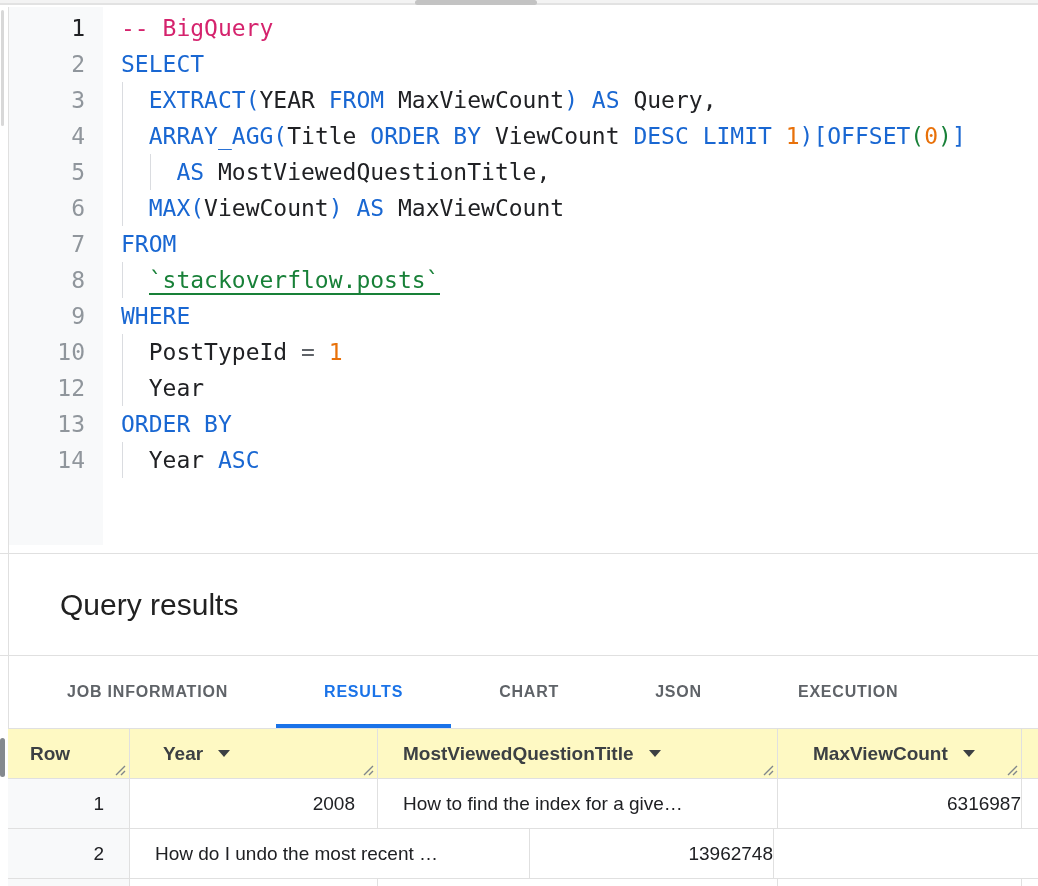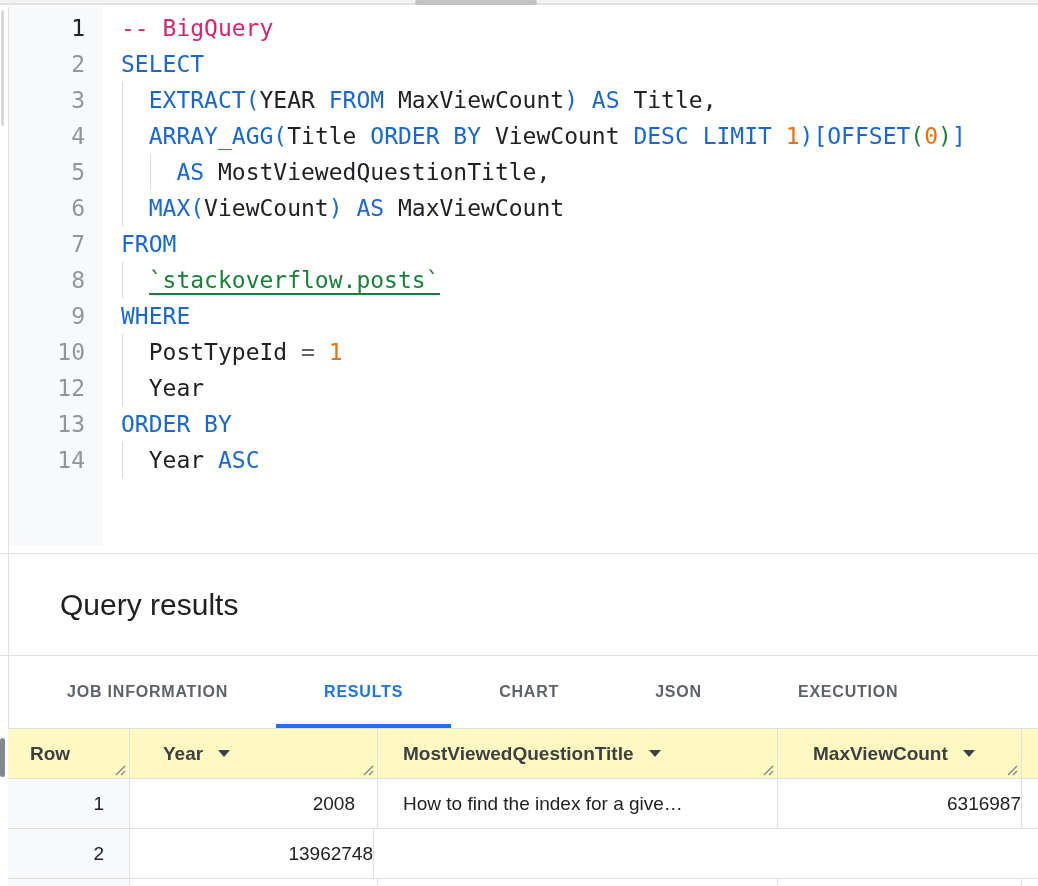--- a/index.html
+++ b/index.html
@@ -86,21 +86,21 @@
 
   <div id="hscroll">
     <div id="hscroll-thumb"></div>
   </div>
 
   <div id="editor">
     <div id="gutter-bg"></div>
     <div id="code-lines">
         <div class="line"><span class="ln current">1</span><span class="code"><span class="tk-com">-- BigQuery</span></span></div>
         <div class="line"><span class="ln">2</span><span class="code"><span class="tk-kw">SELECT</span></span></div>
-        <div class="line"><span class="ln">3</span><span class="code"><span class="guide" style="left: 37px;"></span><span class="ind">  </span><span class="tk-kw">EXTRACT(</span><span class="tk-id">YEAR </span><span class="tk-kw">FROM </span><span class="tk-id">MaxViewCount</span><span class="tk-kw">) AS </span><span class="tk-id">Title,</span></span></div>
+        <div class="line"><span class="ln">3</span><span class="code"><span class="guide" style="left: 37px;"></span><span class="ind">  </span><span class="tk-kw">EXTRACT(</span><span class="tk-id">YEAR </span><span class="tk-kw">FROM </span><span class="tk-id">MaxViewCount</span><span class="tk-kw">) AS </span><span class="tk-id">Query,</span></span></div>
         <div class="line"><span class="ln">4</span><span class="code"><span class="guide" style="left: 37px;"></span><span class="ind">  </span><span class="tk-kw">ARRAY_AGG(</span><span class="tk-id">Title </span><span class="tk-kw">ORDER BY </span><span class="tk-id">ViewCount </span><span class="tk-kw">DESC LIMIT </span><span class="tk-num">1</span><span class="tk-kw">)[OFFSET</span><span class="tk-br2">(</span><span class="tk-num">0</span><span class="tk-br2">)</span><span class="tk-kw">]</span></span></div>
         <div class="line"><span class="ln">5</span><span class="code"><span class="guide" style="left: 37px;"></span><span class="guide" style="left: 65px;"></span><span class="ind">    </span><span class="tk-kw">AS </span><span class="tk-id">MostViewedQuestionTitle,</span></span></div>
         <div class="line"><span class="ln">6</span><span class="code"><span class="guide" style="left: 37px;"></span><span class="ind">  </span><span class="tk-kw">MAX(</span><span class="tk-id">ViewCount</span><span class="tk-kw">) AS </span><span class="tk-id">MaxViewCount</span></span></div>
         <div class="line"><span class="ln">7</span><span class="code"><span class="tk-kw">FROM</span></span></div>
         <div class="line"><span class="ln">8</span><span class="code"><span class="guide" style="left: 37px;"></span><span class="ind">  </span><span class="tk-link">`stackoverflow.posts`</span></span></div>
         <div class="line"><span class="ln">9</span><span class="code"><span class="tk-kw">WHERE</span></span></div>
         <div class="line"><span class="ln">10</span><span class="code"><span class="guide" style="left: 37px;"></span><span class="ind">  </span><span class="tk-id">PostTypeId </span><span class="tk-op">= </span><span class="tk-num">1</span></span></div>
         <div class="line"><span class="ln">12</span><span class="code"><span class="guide" style="left: 37px;"></span><span class="ind">  </span><span class="tk-id">Year</span></span></div>
         <div class="line"><span class="ln">13</span><span class="code"><span class="tk-kw">ORDER BY</span></span></div>
         <div class="line"><span class="ln">14</span><span class="code"><span class="guide" style="left: 37px;"></span><span class="ind">  </span><span class="tk-id">Year </span><span class="tk-kw">ASC</span></span></div>
@@ -171,20 +171,21 @@
     <div id="tbody">
         <div class="trow drow">
           <div class="cell c0">1</div>
           <div class="cell c1">2008</div>
           <div class="cell c2">How to find the index for a give…</div>
           <div class="cell c3">6316987</div>
           <div class="cell c4"></div>
         </div>
         <div class="trow drow">
           <div class="cell c0">2</div>
+          <div class="cell c2">How do I undo the most recent …</div>
           <div class="cell c3">13962748</div>
           <div class="cell c4"></div>
         </div>
         <div class="trow drow" id="row-sliver">
           <div class="cell c0"></div>
           <div class="cell c1"></div>
           <div class="cell c2"></div>
           <div class="cell c3"></div>
           <div class="cell c4"></div>
         </div>

